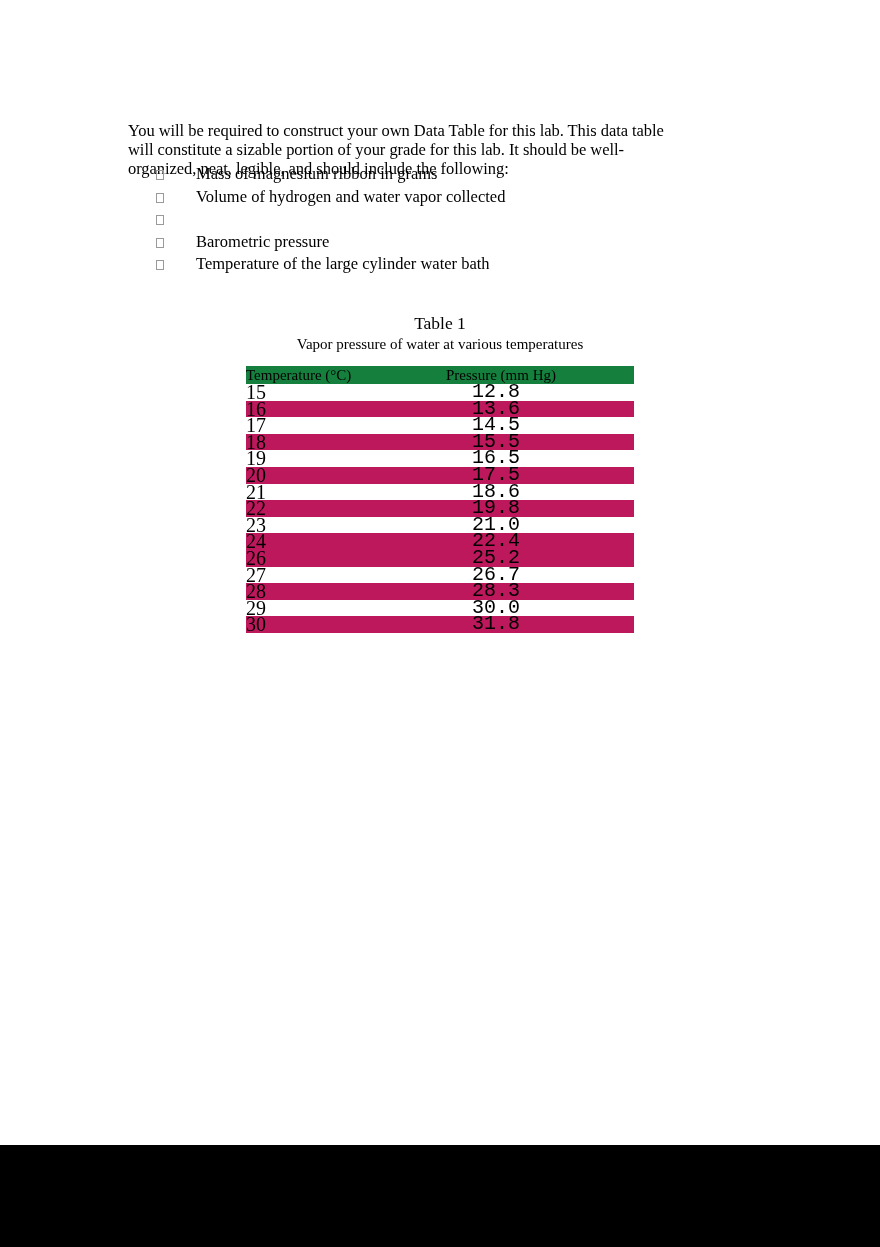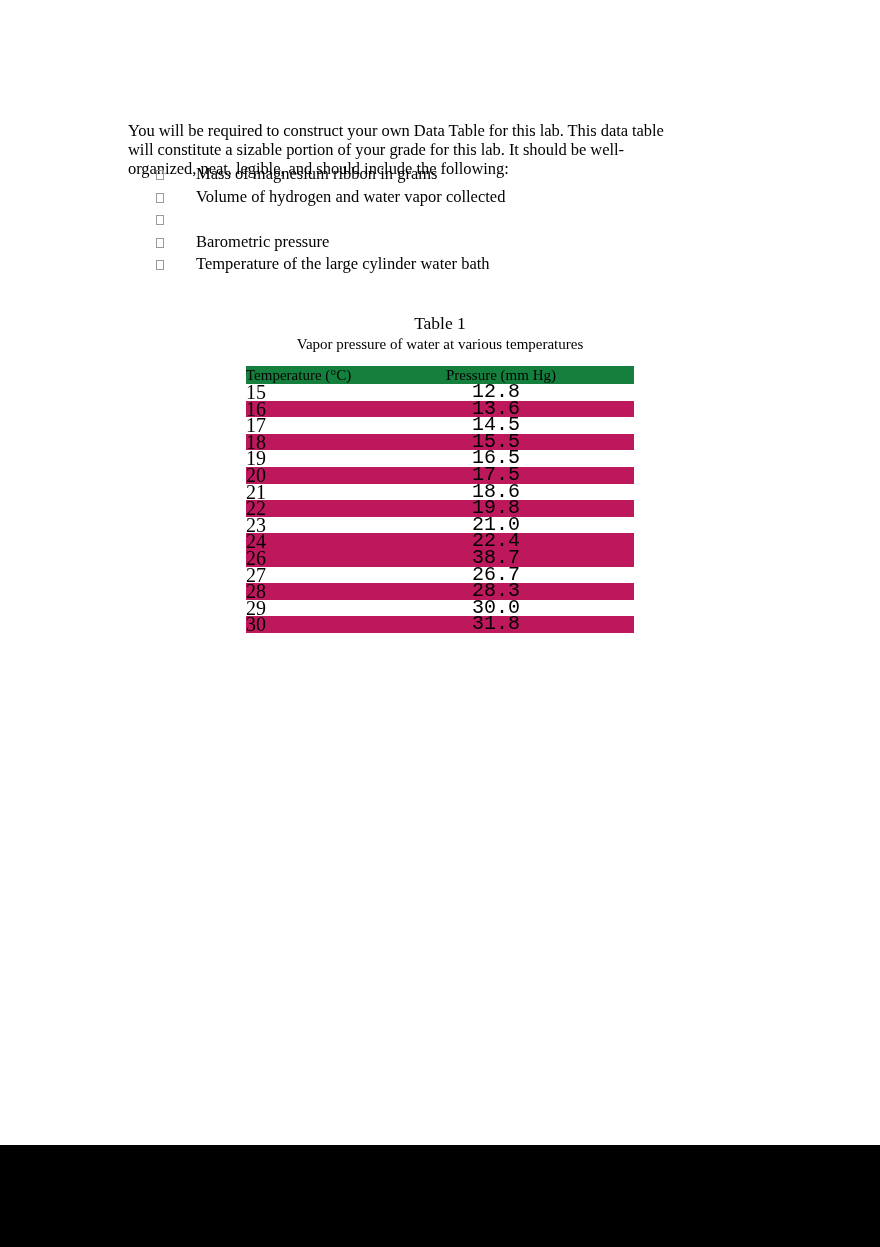--- a/index.html
+++ b/index.html
@@ -215,21 +215,21 @@
         <tr class="plain">
           <td class="d-temp">23</td>
           <td class="d-pres">21.0</td>
         </tr>
         <tr class="shaded">
           <td class="d-temp">24</td>
           <td class="d-pres">22.4</td>
         </tr>
         <tr class="shaded">
           <td class="d-temp">26</td>
-          <td class="d-pres">38.7</td>
+          <td class="d-pres">25.2</td>
         </tr>
         <tr class="plain">
           <td class="d-temp">27</td>
           <td class="d-pres">26.7</td>
         </tr>
         <tr class="shaded">
           <td class="d-temp">28</td>
           <td class="d-pres">28.3</td>
         </tr>
         <tr class="plain">

